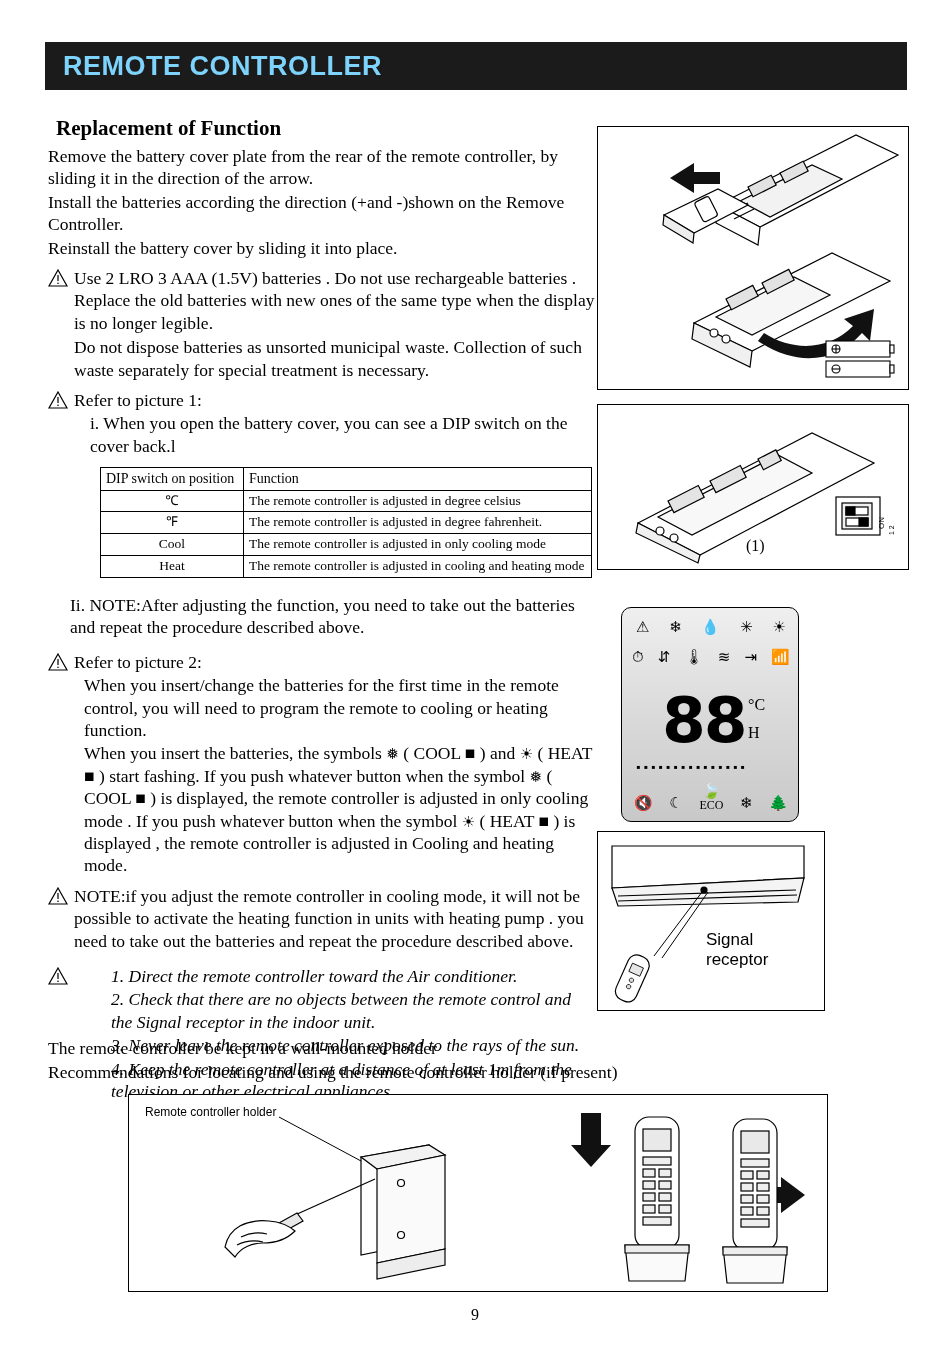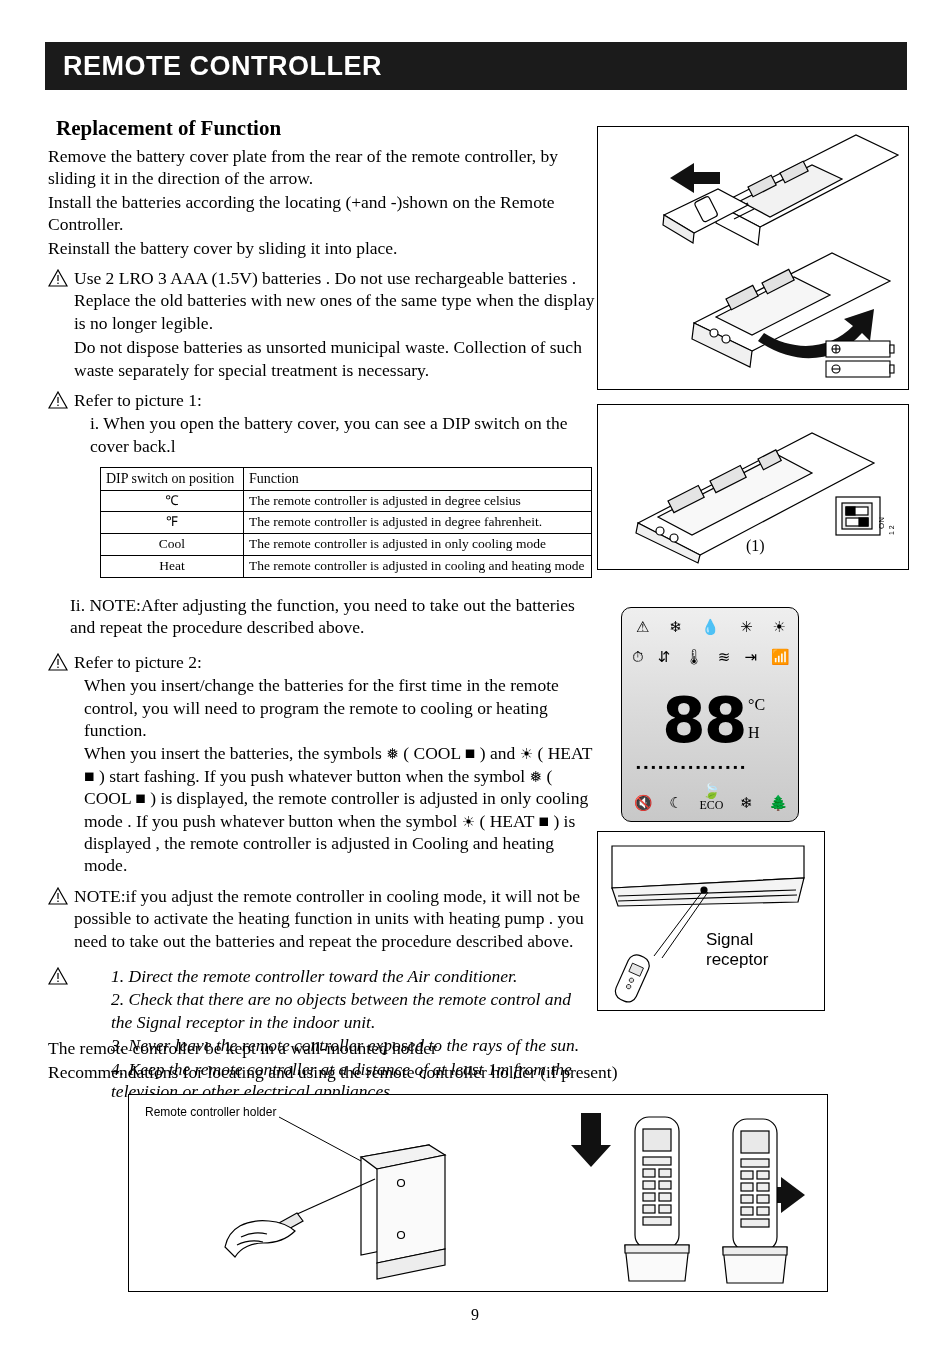--- a/index.html
+++ b/index.html
@@ -23,21 +23,21 @@
   }
 
   
   .header-bar {
     position: absolute;
     left: 45px;
     top: 42px;
     width: 862px;
     height: 48px;
     background: #1b1b1b;
-    color: #ffffff;
+    color: #7dd3fc;
     display: flex;
     align-items: center;
   }
   .header-title {
     font-family: "Liberation Sans", sans-serif;
     font-weight: bold;
     font-size: 27px;
     letter-spacing: 0.5px;
     margin-left: 18px;
   }
@@ -224,21 +224,21 @@
 
   <div class="header-bar">
     <div class="header-title">REMOTE CONTROLLER</div>
   </div>
 
   <div class="left-col">
 
     <h2 class="section-title">Replacement of Function</h2>
 
     <p class="body-text">Remove the battery cover plate from the rear of the remote controller, by sliding it in the direction of the arrow.</p>
-    <p class="body-text">Install the batteries according the locating (+and -)shown on the Remote Controller.</p>
+    <p class="body-text">Install the batteries according the direction (+and -)shown on the Remove Controller.</p>
     <p class="body-text">Reinstall the battery cover by sliding it into place.</p>
 
     <div class="indent-block" style="margin-top:8px;">
       <span class="warn-icon">
         <svg width="20" height="18" viewBox="0 0 20 18">
             <polygon points="10,1 19,17 1,17" fill="none" stroke="#000" stroke-width="1.2"></polygon>
             <line x1="10" y1="6" x2="10" y2="12" stroke="#000" stroke-width="1.2"></line>
             <circle cx="10" cy="14.3" r="0.8" fill="#000"></circle>
           </svg>
       </span>

